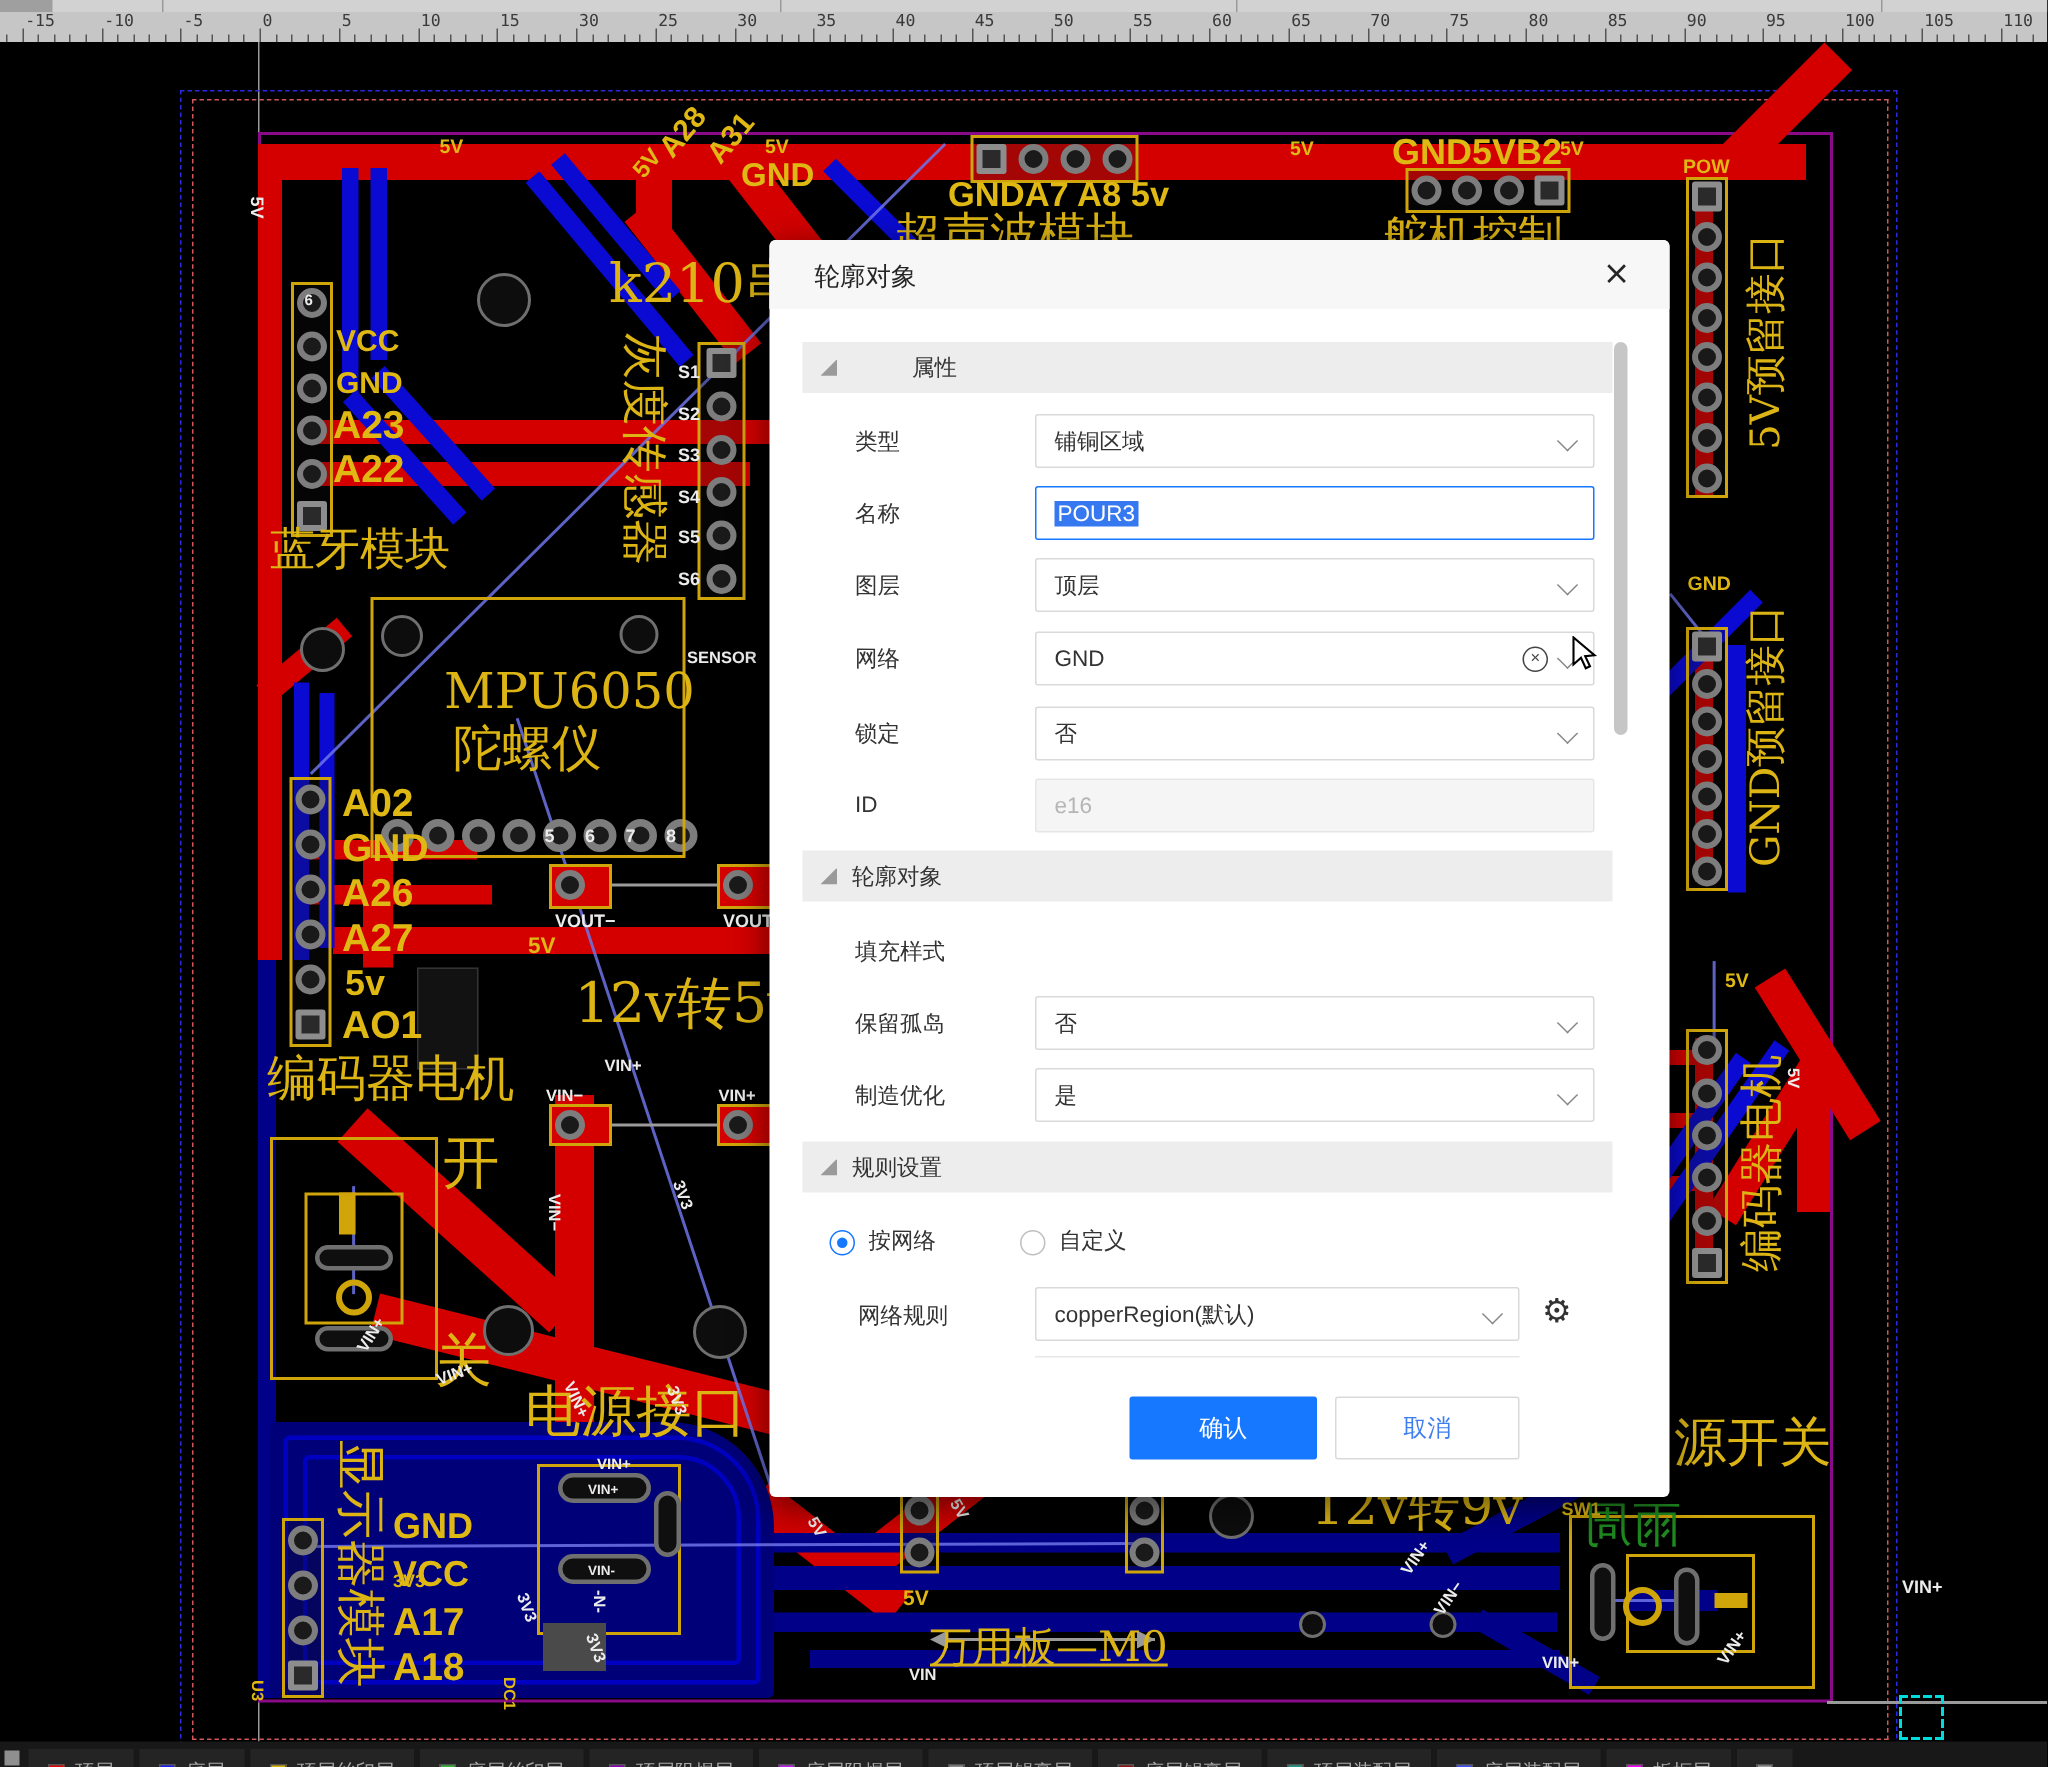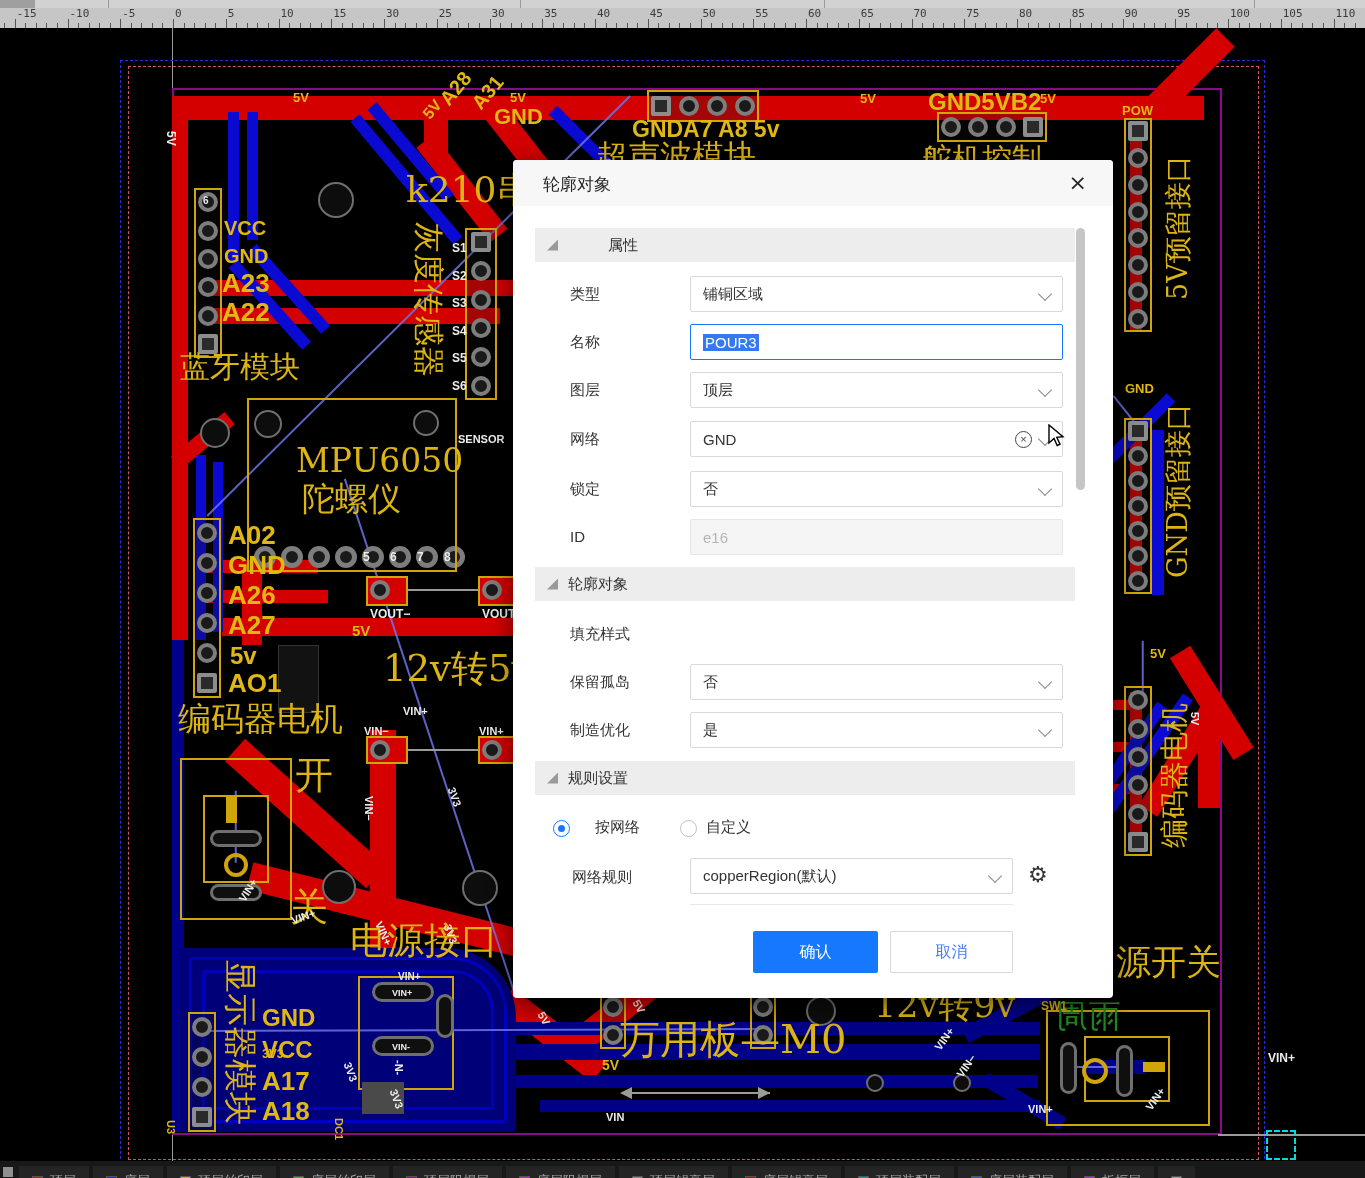--- a/index.html
+++ b/index.html
@@ -439,21 +439,21 @@
         <div class="ys" style="left: 406px; top: 172px; font-size: 36px;">k210串口</div>
         <div class="ys" style="left: 596px; top: 140px; font-size: 32px;">超声波模块</div>
         <div class="ys" style="left: 922px; top: 144px; font-size: 30px;">舵机控制</div>
         <div class="ys" style="left: 296px; top: 444px; font-size: 33px;">MPU6050</div>
         <div class="ys" style="left: 302px; top: 482px; font-size: 33px;">陀螺仪</div>
         <div class="ys" style="left: 383px; top: 650px; font-size: 37px;">12v转5v</div>
         <div class="ys" style="left: 178px; top: 702px; font-size: 33px;">编码器电机</div>
         <div class="ys" style="left: 295px; top: 756px; font-size: 38px;">开</div>
         <div class="ys" style="left: 290px; top: 888px; font-size: 38px;">关</div>
         <div class="ys" style="left: 350px; top: 922px; font-size: 37px;">电源接口</div>
-        <div class="ys" style="left: 620px; top: 1019px; font-size: 40px;">万用板—M0</div>
+        <div class="ys" style="left: 620px; top: 1084px; font-size: 28px; text-decoration: underline;">万用板—M0</div>
         <div class="ys" style="left: 874px; top: 988px; font-size: 35px;">12v转9v</div>
         <div class="ys" style="left: 1116px; top: 945px; font-size: 35px;">源开关</div>
         <div class="gl" style="left: 1112px; top: 916px; font-size: 32px; transform: scaleX(-1); transform-origin: 0px 0px;">鼎周</div>
         <div class="gl" style="left: 1120px; top: 1000px; font-size: 32px; transform: scaleX(-1); transform-origin: 0px 0px;">雨周</div>
         <div class="yb" style="left: 224px; top: 218px; font-size: 20px;">VCC</div>
         <div class="yb" style="left: 224px; top: 246px; font-size: 20px;">GND</div>
         <div class="yb" style="left: 222px; top: 270px; font-size: 26px;">A23</div>
         <div class="yb" style="left: 222px; top: 299px; font-size: 26px;">A22</div>
         <div class="yb" style="left: 228px; top: 522px; font-size: 26px;">A02</div>
         <div class="yb" style="left: 228px; top: 552px; font-size: 26px;">GND</div>
@@ -602,21 +602,21 @@
         <div class="frow" style="top: 552px;">
           <div class="flabel">制造优化</div>
           <div class="fctl">
             <div>是</div>
             <div class="chev"></div>
           </div>
         </div>
         <div class="radio on" style="left: 40px; top: 660px;">
           <i></i>
         </div>
-        <div class="radiolabel" style="left: 66px; top: 658px; margin-left: 16px;">按网络</div>
+        <div class="radiolabel" style="left: 66px; top: 658px;">按网络</div>
         <div class="radio off" style="left: 167px; top: 660px;"></div>
         <div class="radiolabel" style="left: 193px; top: 658px;">自定义</div>
         <div class="flabel" style="position: absolute; left: 59px; top: 708px;">网络规则</div>
         <div class="fctl" style="position: absolute; left: 177px; top: 698px; width: 323px;">
           <div>copperRegion(默认)</div>
           <div class="chev"></div>
         </div>
         <div class="gear" style="left: 515px; top: 702px;">⚙</div>
       </div>
     <div class="scrollthumb" style="left:563px;top:68px;height:262px;"></div>

